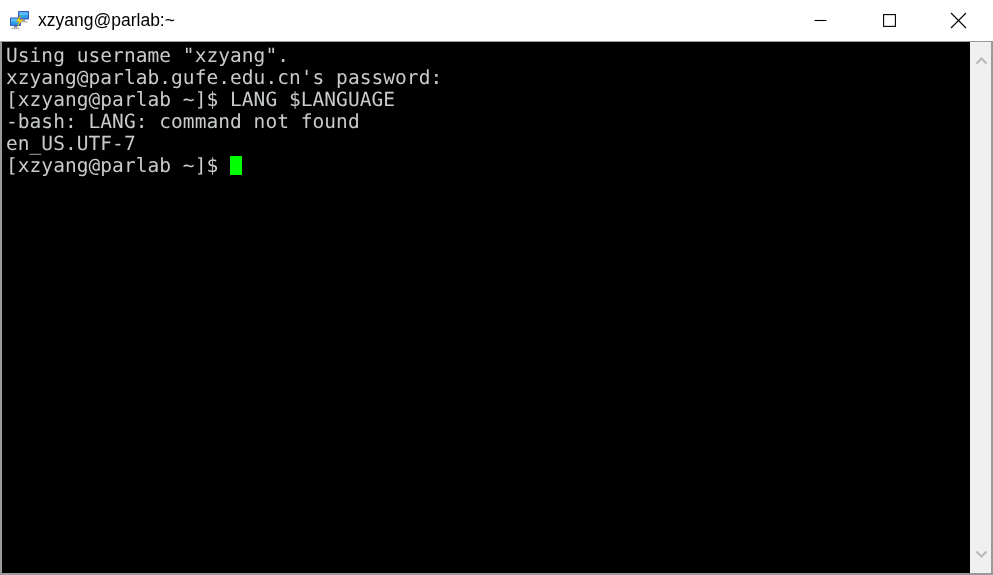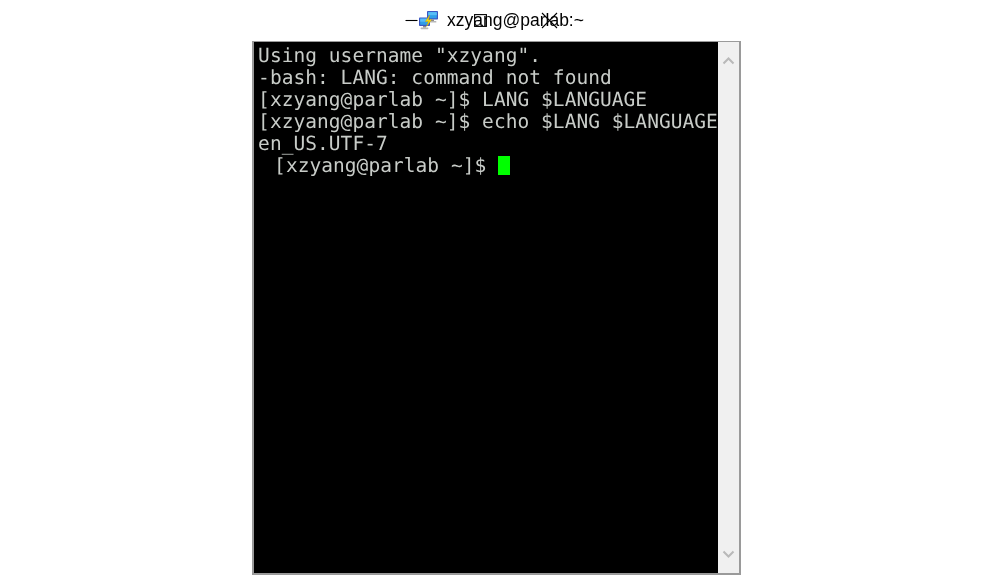--- a/index.html
+++ b/index.html
@@ -15,21 +15,20 @@
   }
 
   .window {
     position: relative;
     width: 993px;
     height: 575px;
     box-sizing: border-box;
     background: #ffffff;
     display: flex;
     flex-direction: column;
-    align-items: center;
   }
 
   
   .titlebar {
     position: relative;
     height: 41px;
     min-height: 41px;
     background: #ffffff;
     display: flex;
     align-items: center;
@@ -98,21 +97,20 @@
     line-height: 22px;
     height: 22px;
     color: #c8ccc8;
     white-space: pre;
     letter-spacing: 0.05px;
     text-rendering: geometricPrecision;
   }
   .term-line.with-cursor {
     display: flex;
     align-items: flex-start;
-    margin-left: 16px;
   }
   .cursor-block {
     display: inline-block;
     width: 12px;
     height: 19px;
     background: #00ff00;
     margin-top: 1px;
     flex: 0 0 auto;
   }
 
@@ -189,23 +187,23 @@
           <line x1="16" y1="1" x2="1" y2="16" stroke="#000000" stroke-width="1.1"></line>
         </svg>
       </button>
     </div>
   </div>
 
   <div class="term-area">
 
     <div class="term-screen">
       <div class="term-line">Using username "xzyang".</div>
+      <div class="term-line">xzyang@parlab.gufe.edu.cn's password:</div>
+      <div class="term-line">[xzyang@parlab ~]$ LANG $LANGUAGE</div>
       <div class="term-line">-bash: LANG: command not found</div>
-      <div class="term-line">[xzyang@parlab ~]$ LANG $LANGUAGE</div>
-      <div class="term-line">[xzyang@parlab ~]$ echo $LANG $LANGUAGE</div>
       <div class="term-line">en_US.UTF-7</div>
       <div class="term-line with-cursor"><span>[xzyang@parlab ~]$ </span><span class="cursor-block"></span></div>
     </div>
 
     <div class="scrollbar">
       <div class="sb-arrow sb-arrow-top">
         <svg width="13" height="8" viewBox="0 0 13 8">
           <polyline points="1.5,6.5 6.5,1.5 11.5,6.5" fill="none" stroke="#b9b9b9" stroke-width="2"></polyline>
         </svg>
       </div>

